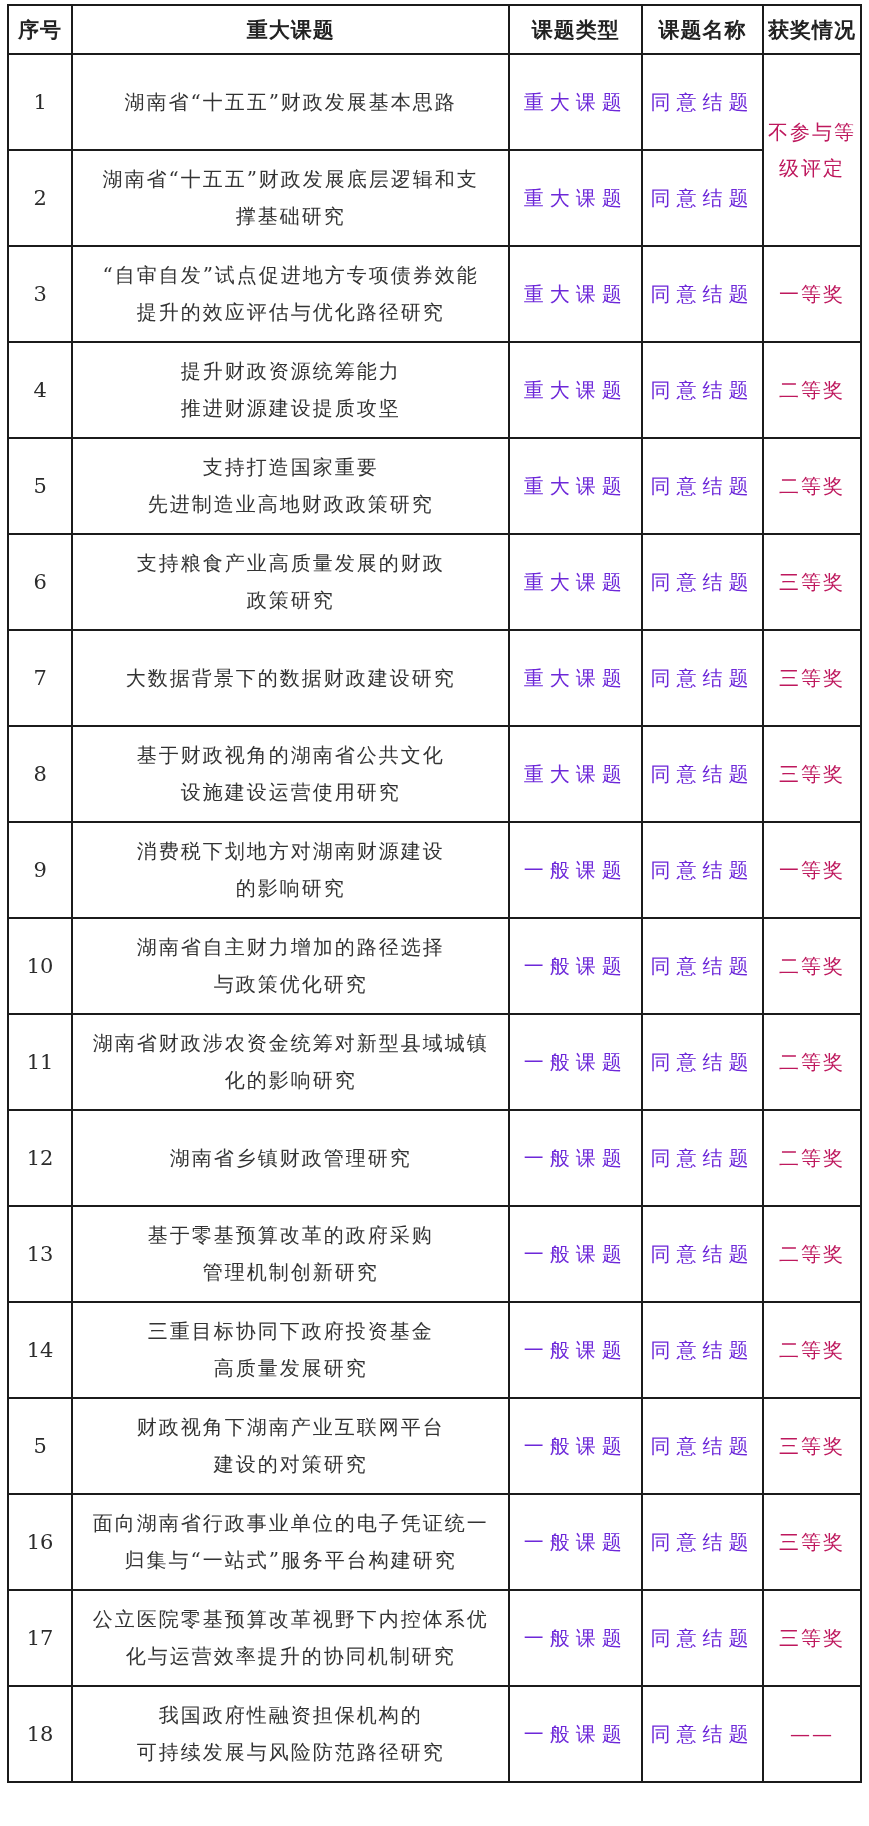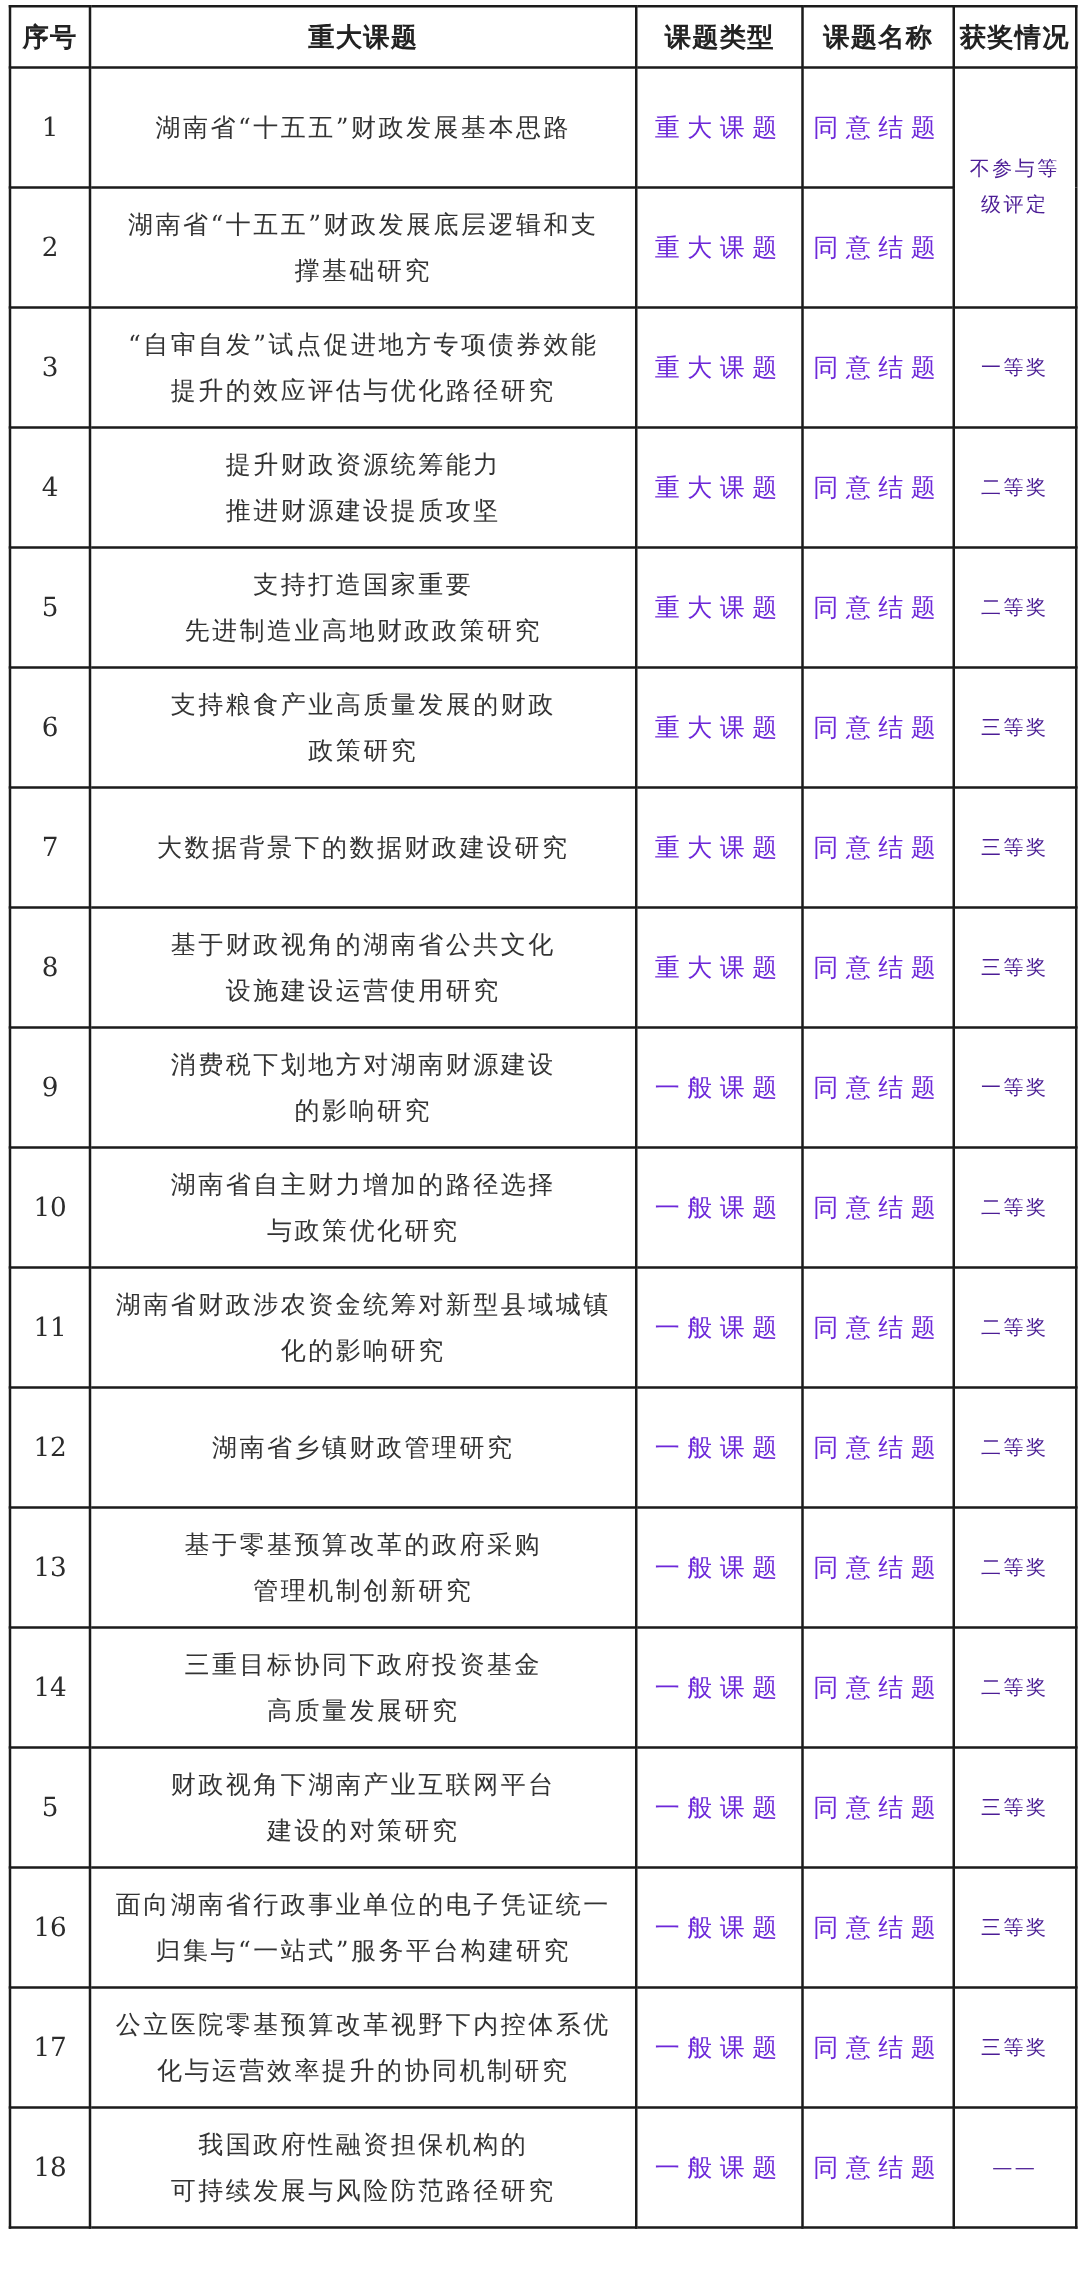--- a/index.html
+++ b/index.html
@@ -55,22 +55,22 @@
     white-space: pre-line;
     margin-top: 24px;
   }
   td.c-type,
   td.c-result {
     font-size: 20px;
     color: #6d28d9;
     letter-spacing: 6px;
   }
   td.c-award {
-    font-size: 16px;
-    color: #4c1d95;
+    font-size: 20px;
+    color: #be185d;
     letter-spacing: 2px;
     line-height: 1.8;
   }
 </style>
 </head>
 <body>
 
 <div class="page">
   <table class="results">
     <colgroup>

